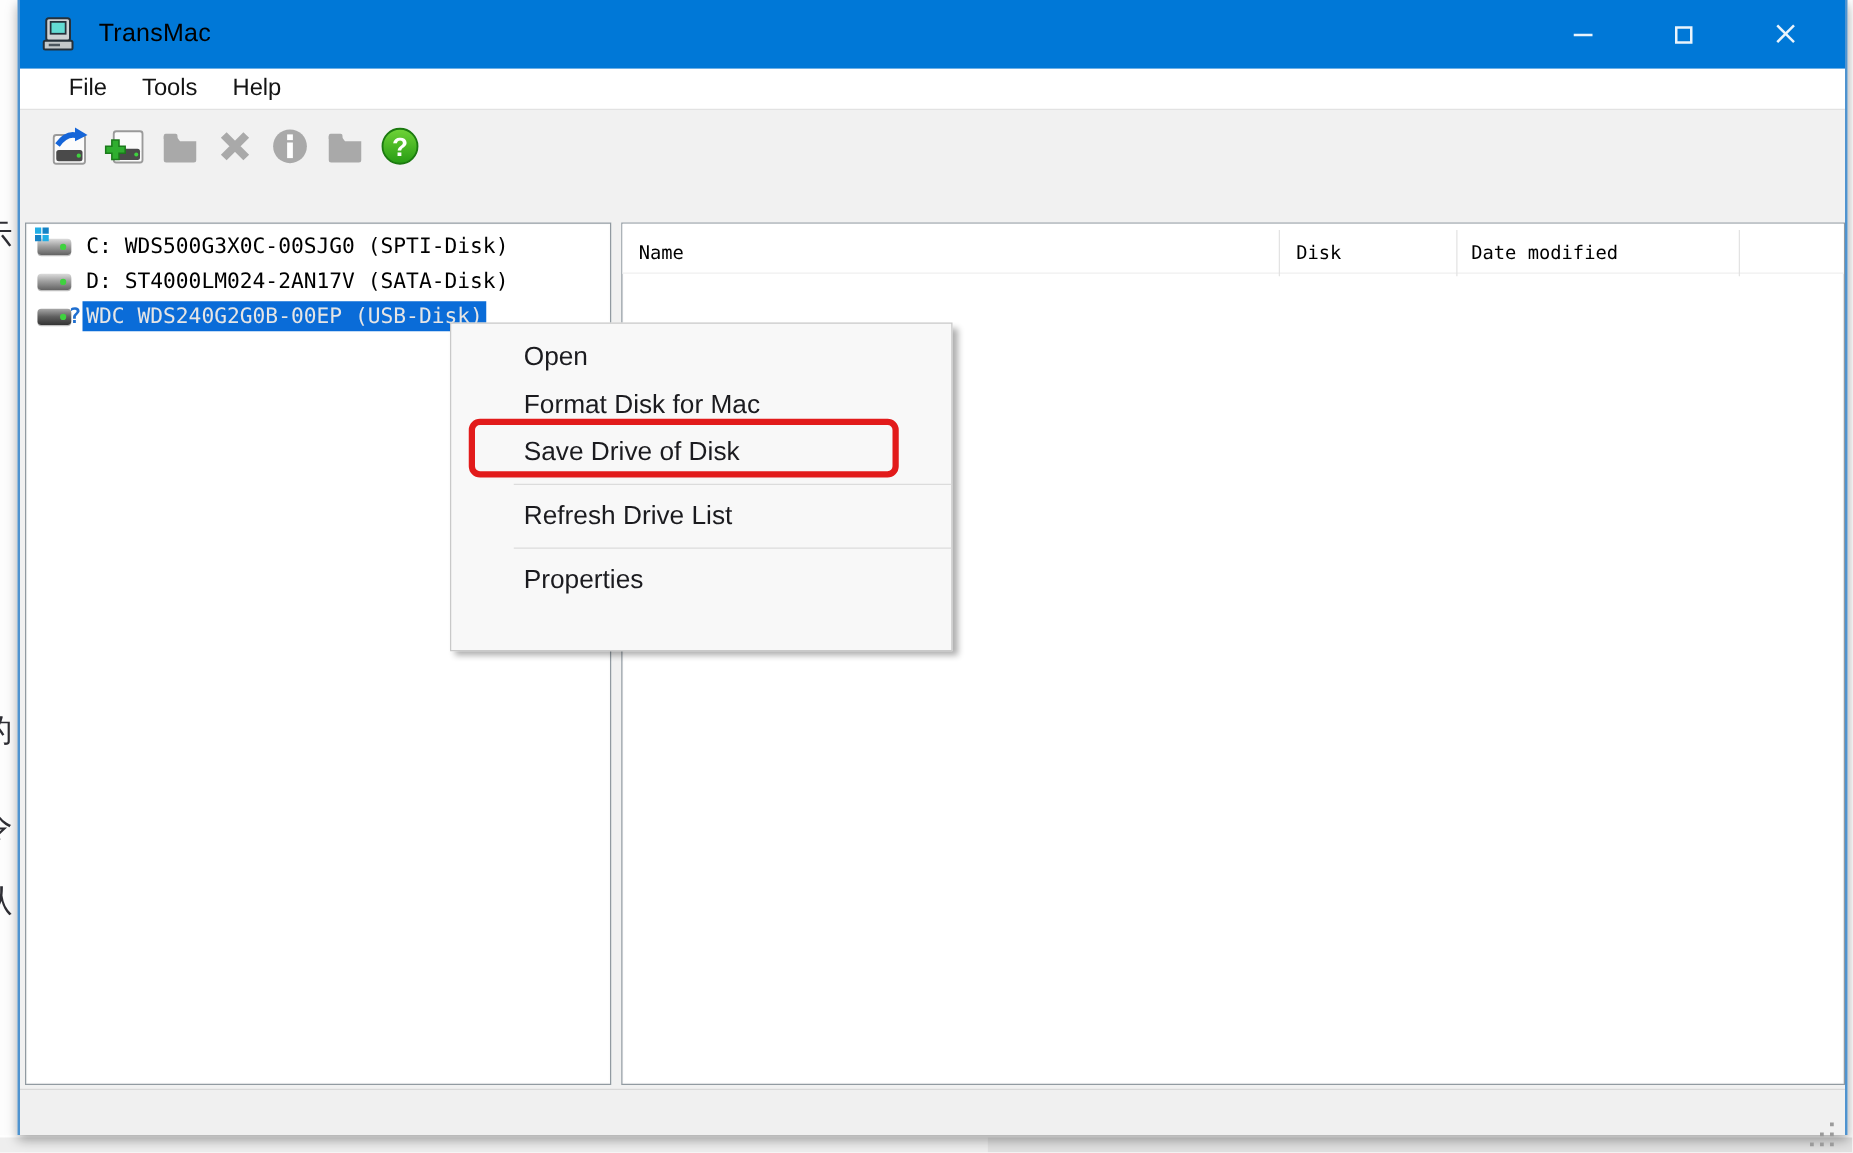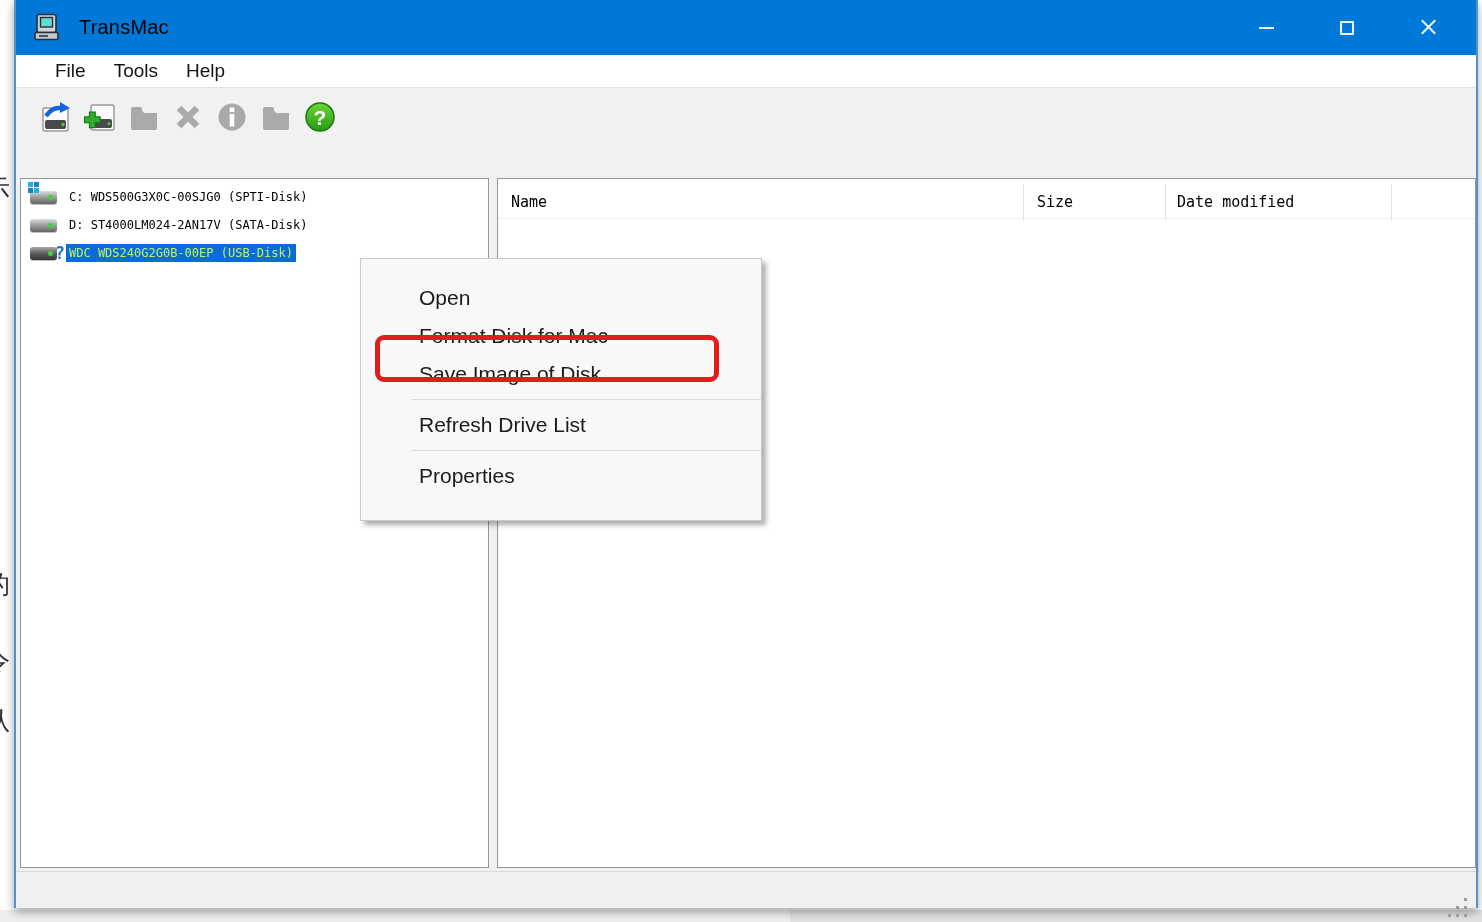--- a/index.html
+++ b/index.html
@@ -88,24 +88,24 @@
   .drive-ico.dark { background:linear-gradient(180deg,#a8a8a8 0%,#5e5e5e 50%,#343434 100%); }
   .px-cluster {
     position:absolute; left:-2px; top:-9px; width:5px; height:5px; background:#22aee6;
     box-shadow:6px 0 0 #1583c6, 0 6px 0 #1583c6, 6px 6px 0 #22aee6;
   }
   .q-mark {
     position:absolute; right:-8px; top:-4px; color:#1f6fd0; font-weight:bold;
     font-family:"DejaVu Sans Mono", monospace; font-size:17px;
   }
   .drive-label {
-    margin-left:9px; font-family:"DejaVu Sans Mono", monospace; font-size:12px; color:#000;
+    margin-left:9px; font-family:"DejaVu Sans Mono", monospace; font-size:17px; color:#000;
     white-space:nowrap; padding:2px 3px;
   }
-  .drive-row.selected .drive-label { background:#0a6cd8; color:#bef264; }
+  .drive-row.selected .drive-label { background:#0a6cd8; color:#e5e5e5; }
 
   
   .col-header {
     position:absolute; top:0; left:0; right:0; height:40px; background:#ffffff;
     border-bottom:1px solid #f0f0f0;
   }
   .col-label {
     position:absolute; top:14px; font-family:"DejaVu Sans Mono", monospace; font-size:15px; color:#000;
     white-space:nowrap;
   }
@@ -119,21 +119,21 @@
   .resize-grip {
     position:absolute; right:9px; bottom:7px; width:3px; height:3px; background:#9b9b9b;
     box-shadow:-8px 8px 0 #9b9b9b, 0 8px 0 #9b9b9b,
                -16px 16px 0 #9b9b9b, -8px 16px 0 #9b9b9b, 0 16px 0 #9b9b9b;
   }
 
   
   .context-menu {
     position:absolute; left:360px; top:258px; width:402px; height:263px;
     background:#f8f8f8; border:1px solid #c9c9c9;
-    box-shadow:4px 4px 5px rgba(0,0,0,0.32); z-index:5; padding-top:20px;
+    box-shadow:4px 4px 5px rgba(0,0,0,0.32); z-index:5; padding-top:8px;
   }
   .cm-item {
     position:relative; height:38px; line-height:38px; padding-left:58px;
     font-size:21px; color:#1b1b1f; white-space:nowrap; cursor:default;
   }
   .cm-item.highlighted { background:#8fccf3; }
   .cm-sep { height:1px; background:#dcdcdc; margin:6px 0 6px 50px; }
 
   
   .annotation-box {
@@ -256,36 +256,36 @@
       <span class="drive-ico dark">
           <span class="q-mark">?</span>
         </span>
       <span class="drive-label">WDC WDS240G2G0B-00EP (USB-Disk)</span>
     </div>
   </div>
 
   <div class="panel right-panel">
     <div class="col-header">
       <span class="col-label" style="left:13px">Name</span>
-      <span class="col-label" style="left:539px">Size</span>
+      <span class="col-label" style="left:539px">Disk</span>
       <span class="col-label" style="left:679px">Date modified</span>
       <span class="col-sep" style="left:525px"></span>
       <span class="col-sep" style="left:667px"></span>
       <span class="col-sep" style="left:893px"></span>
     </div>
   </div>
 
   <div class="statusbar">
     <div class="resize-grip"></div>
   </div>
 </div>
 
 <div class="context-menu">
   <div class="cm-item">Open</div>
   <div class="cm-item">Format Disk for Mac</div>
-  <div class="cm-item">Save Image of Disk</div>
+  <div class="cm-item">Save Drive of Disk</div>
   <div class="cm-sep"></div>
   <div class="cm-item">Refresh Drive List</div>
   <div class="cm-sep"></div>
   <div class="cm-item">Properties</div>
 </div>
 
 <div class="annotation-box"></div>
 
 </body></html>

